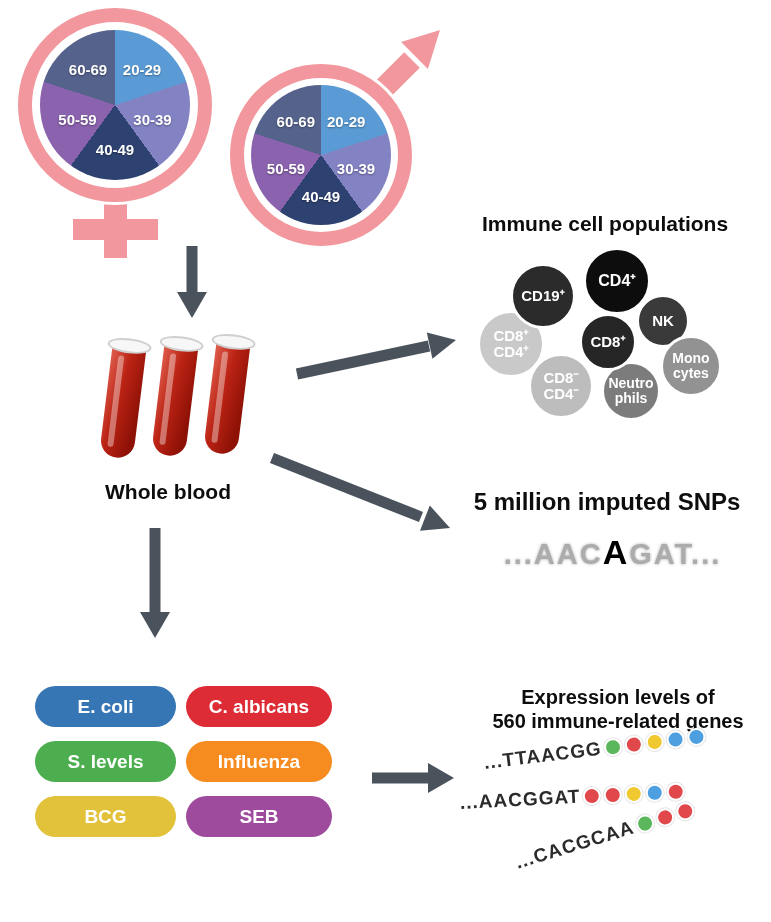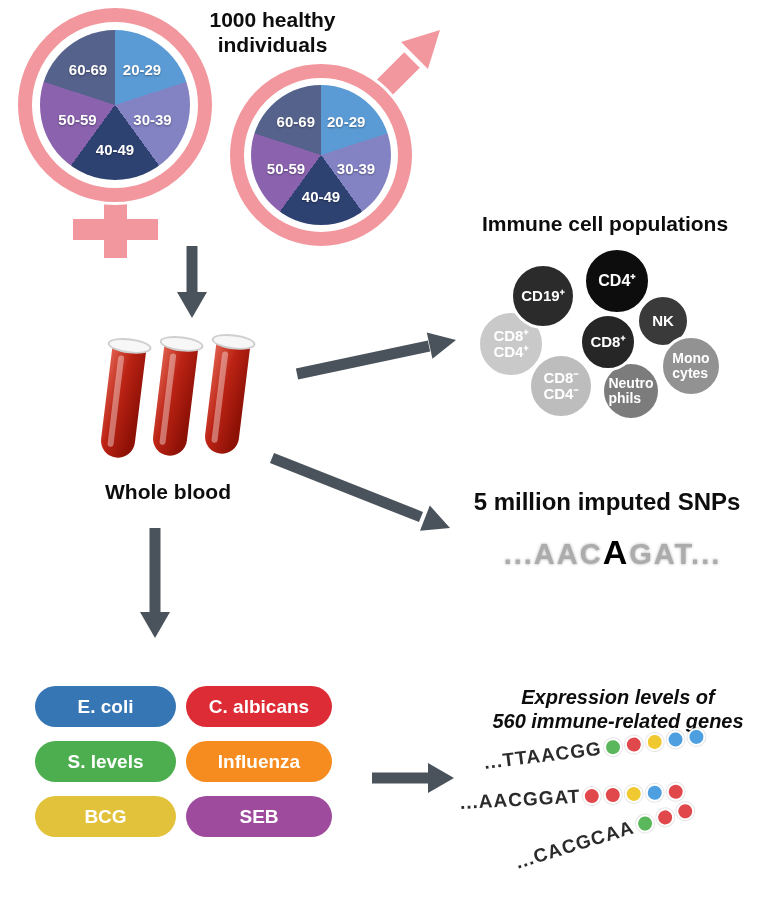--- a/index.html
+++ b/index.html
@@ -17,21 +17,21 @@
   
   .tube { position:absolute; width:46px; height:124px; }
   .tube .body { position:absolute; left:6px; top:8px; width:34px; height:112px;
     background:linear-gradient(100deg,#E0604F 0%,#BB2314 40%,#8E1106 85%);
     border-radius:0 0 17px 17px; box-shadow:0 0 0 2px rgba(255,255,255,.9); }
   .tube .gloss { position:absolute; left:13px; top:18px; width:6px; height:92px; background:rgba(255,255,255,.38); border-radius:3px; }
   .tube .rim { position:absolute; left:1px; top:0; width:44px; height:15px; border-radius:50%; background:#F7F7F7; border:2px solid #CFCFCF; }
 
   
   .cell { position:absolute; border-radius:50%; border:3px solid #fff; display:flex; align-items:center; justify-content:center;
-    color:#fff; font-weight:bold; font-size:15px; line-height:1.05; white-space:pre-line; }
+    text-align:center; color:#fff; font-weight:bold; font-size:15px; line-height:1.05; white-space:pre-line; }
 
   
   .snp-block { position:absolute; left:470px; top:528px; width:285px; text-align:center; }
   .seq-line { font-size:29px; font-weight:bold; letter-spacing:2px; color:#ACACAC; text-shadow:0 0 3px rgba(150,150,150,.85); line-height:1.12; }
   .seq-var  { color:#000; font-size:34px; text-shadow:none; }
 
   
   .pill { position:absolute; height:41px; border-radius:21px; color:#fff; font-weight:bold; font-size:19px;
     display:flex; align-items:center; justify-content:center; }
 
@@ -40,22 +40,20 @@
   .expr-seq { font-size:19px; font-weight:bold; color:#2b2b2b; letter-spacing:1px; white-space:nowrap; }
   .bead { width:18px; height:18px; border-radius:50%; border:2px solid #fff; box-shadow:0 0 0 1px rgba(0,0,0,.10); flex:0 0 auto; }
 
   svg.overlay { position:absolute; left:0; top:0; pointer-events:none; }
 </style>
 </head>
 <body>
 
 <div class="canvas">
 
-  <div class="heading" style="left:175px; top:8px; width:195px; font-size:21px;">1000 healthy
-individuals</div>
 
   <div>
     <div class="pinkbar" style="left:104px; top:196px; width:23px; height:62px;"></div>
     <div class="pinkbar" style="left:73px; top:219px; width:85px; height:21px;"></div>
     <div class="ring" style="left:18px; top:8px; width:194px; height:194px;"></div>
     <div class="pie" style="left: 40px; top: 30px; width: 150px; height: 150px; background: conic-gradient(rgb(91, 155, 213) 0deg, rgb(91, 155, 213) 72deg, rgb(131, 130, 195) 72deg, rgb(131, 130, 195) 144deg, rgb(46, 66, 114) 144deg, rgb(46, 66, 114) 216deg, rgb(138, 98, 174) 216deg, rgb(138, 98, 174) 288deg, rgb(85, 98, 140) 288deg, rgb(85, 98, 140) 360deg);">
       <span class="pie-label" style="left:68%; top:26%;">20-29</span>
       <span class="pie-label" style="left:75%; top:59%;">30-39</span>
       <span class="pie-label" style="left:50%; top:79%;">40-49</span>
       <span class="pie-label" style="left:25%; top:59%;">50-59</span>
@@ -136,21 +134,21 @@
     <div class="seq-line" style="margin-top:5px;"><span>...AAC</span><span class="seq-var">A</span><span>GAT...</span></div>
   </div>
 
   <div class="pill" style="left: 35px; top: 686px; width: 141px; background: rgb(55, 118, 180);">E. coli</div>
   <div class="pill" style="left: 186px; top: 686px; width: 146px; background: rgb(221, 44, 53);">C. albicans</div>
   <div class="pill" style="left: 35px; top: 741px; width: 141px; background: rgb(76, 174, 79);">S. levels</div>
   <div class="pill" style="left: 186px; top: 741px; width: 146px; background: rgb(246, 139, 31);">Influenza</div>
   <div class="pill" style="left: 35px; top: 796px; width: 141px; background: rgb(226, 194, 59);">BCG</div>
   <div class="pill" style="left: 186px; top: 796px; width: 146px; background: rgb(158, 75, 158);">SEB</div>
 
-  <div class="heading" style="left:468px; top:686px; width:300px; font-size:20px;font-style:italic;">Expression levels of
+  <div class="heading" style="left:468px; top:686px; width:300px; font-size:20px;">Expression levels of
 560 immune-related genes</div>
 
   <div class="expr-row" style="left:484px; top:752px; transform:rotate(-7deg);">
     <span class="expr-seq">...TTAACGG</span>
     <span style="display:flex; gap:3px;">
         <span class="bead" style="background: rgb(91, 183, 91);"></span>
         <span class="bead" style="background: rgb(225, 72, 76);"></span>
         <span class="bead" style="background: rgb(240, 201, 48);"></span>
         <span class="bead" style="background: rgb(77, 159, 224);"></span>
         <span class="bead" style="background: rgb(77, 159, 224);"></span>

